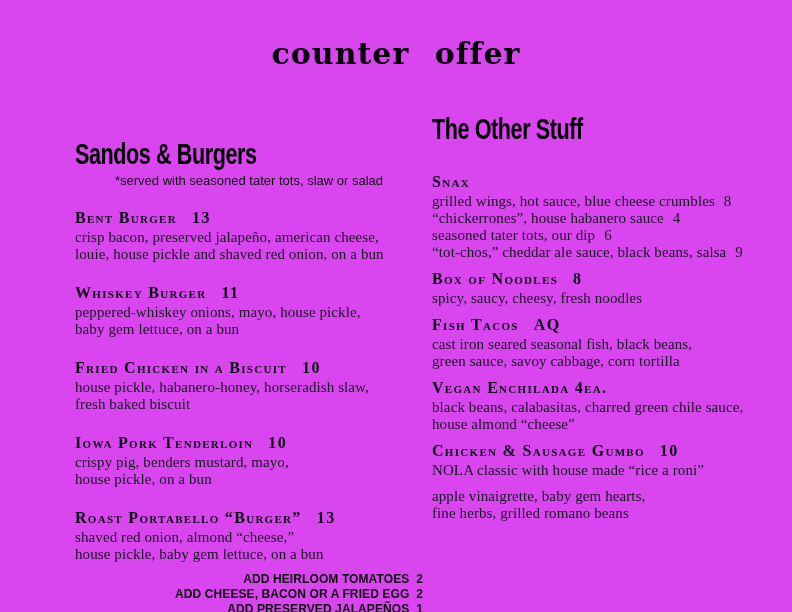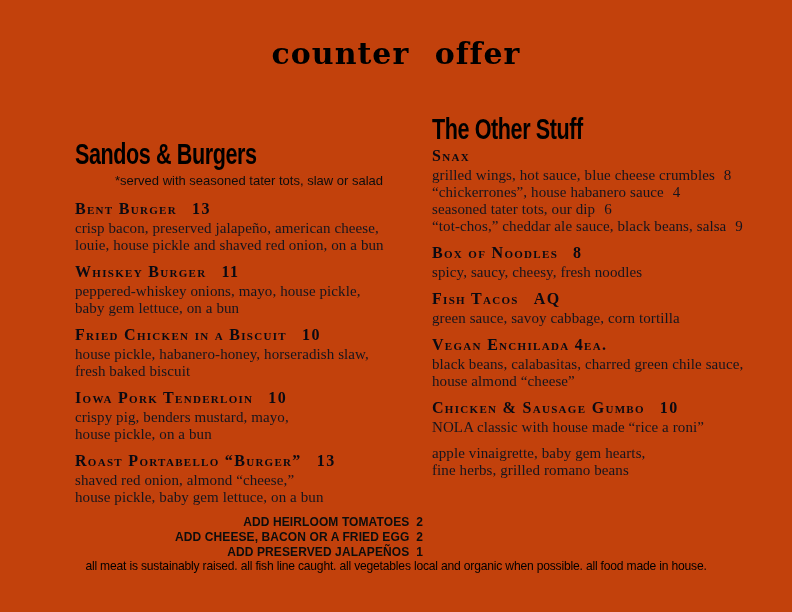--- a/index.html
+++ b/index.html
@@ -1,21 +1,21 @@
 <!DOCTYPE html>
 <html><head>
 <meta charset="utf-8">
 <style>
   * { margin: 0; padding: 0; box-sizing: border-box; }
   html, body { background: #e8e8e8; }
   .canvas {
     position: relative;
     width: 792px;
     height: 612px;
-    background: #c2410c;
+    background: #d946ef;
     overflow: hidden;
     font-family: "Liberation Serif", serif;
     color: #15151e;
   }
   
   .menu-title {
     position: absolute;
     top: 36px;
     left: 0;
     width: 100%;
@@ -44,21 +44,21 @@
   }
   .tagline {
     font-family: "Liberation Sans", sans-serif;
     font-size: 13px;
     color: #0d0d0d;
     margin-top: 5px;
     text-align: center;
   }
   
   .items { margin-top: 12px; }
-  .item { margin-bottom: 9px; }
+  .item { margin-bottom: 9px; margin-top: 21px; }
   .item-head {
     font-family: "Liberation Serif", serif;
     font-variant: small-caps;
     font-variant-caps: small-caps;
     font-weight: 700;
     font-size: 16px;
     line-height: 18px;
     letter-spacing: 1.3px;
     color: #0a0a12;
     margin-bottom: 2px;
@@ -76,21 +76,21 @@
   .addon-line {
     font-family: "Liberation Sans", sans-serif;
     font-weight: 700;
     font-size: 12px;
     line-height: 15px;
     letter-spacing: 0.1px;
     color: #0d0d0d;
     white-space: pre;
   }
   
-  .sections { margin-top: 4px; }
+  .sections { margin-top: 30px; }
   .section { margin-bottom: 9px; }
   
   .footer {
     position: absolute;
     top: 556px;
     left: 0;
     width: 100%;
     text-align: center;
   }
   .footer-text {
@@ -169,20 +169,21 @@
         <div class="desc-line"><span>“tot-chos,” cheddar ale sauce, black beans, salsa</span><span class="line-price">9</span></div>
       </div>
 
       <div class="section">
         <div class="item-head"><span>Box of Noodles</span><span class="item-price">8</span></div>
         <div class="desc-line"><span>spicy, saucy, cheesy, fresh noodles</span></div>
       </div>
 
       <div class="section">
         <div class="item-head"><span>Fish Tacos</span><span class="item-price">AQ</span></div>
+        <div class="desc-line"><span>cast iron seared seasonal fish, black beans,</span></div>
         <div class="desc-line"><span>green sauce, savoy cabbage, corn tortilla</span></div>
       </div>
 
       <div class="section">
         <div class="item-head"><span>Vegan Enchilada 4ea.</span></div>
         <div class="desc-line"><span>black beans, calabasitas, charred green chile sauce,</span></div>
         <div class="desc-line"><span>house almond “cheese”</span></div>
       </div>
 
       <div class="section">
@@ -191,17 +192,14 @@
       </div>
 
       <div class="section">
         <div class="desc-line"><span>apple vinaigrette, baby gem hearts,</span></div>
         <div class="desc-line"><span>fine herbs, grilled romano beans</span></div>
       </div>
 
     </div>
   </div>
 
-  <div class="footer">
-    <span class="footer-text">all meat is sustainably raised. all fish line caught. all vegetables local and organic when possible. all food made in house.</span>
-  </div>
 
 </div>
 
 </body></html>

